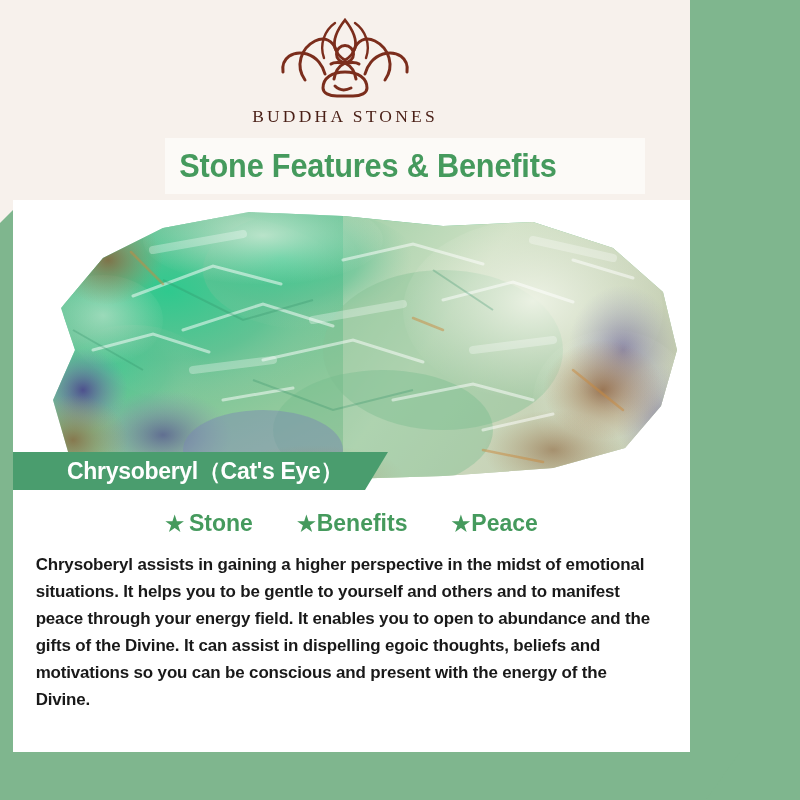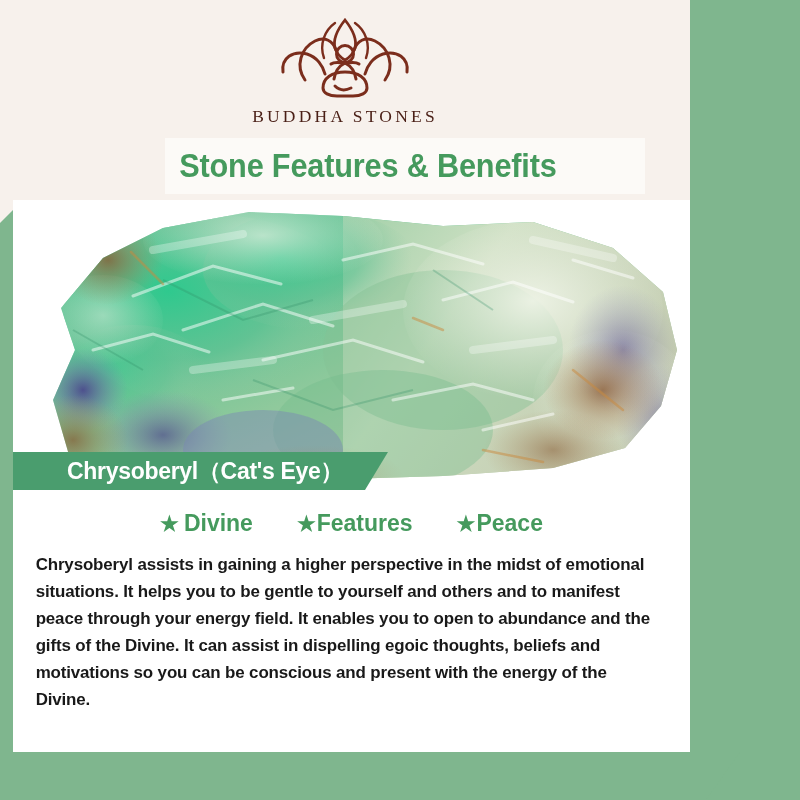--- a/index.html
+++ b/index.html
@@ -291,25 +291,25 @@
   </div>
 
   <div class="name-banner">
     <span>Chrysoberyl（Cat's Eye）</span>
   </div>
 
   <div class="card">
     <div class="tags">
       <div class="tag">
         <span class="star">★</span>
-        <span>Divine</span>
+        <span>Stone</span>
       </div>
       <div class="tag tight">
         <span class="star">★</span>
-        <span>Features</span>
+        <span>Benefits</span>
       </div>
       <div class="tag tight">
         <span class="star">★</span>
         <span>Peace</span>
       </div>
     </div>
 
     <p class="body-text">Chrysoberyl assists in gaining a higher perspective in the midst of emotional situations. It helps you to be gentle to yourself and others and to manifest peace through your energy field. It enables you to open to abundance and the gifts of the Divine. It can assist in dispelling egoic thoughts, beliefs and motivations so you can be conscious and present with the energy of the Divine.</p>
   </div>
 

